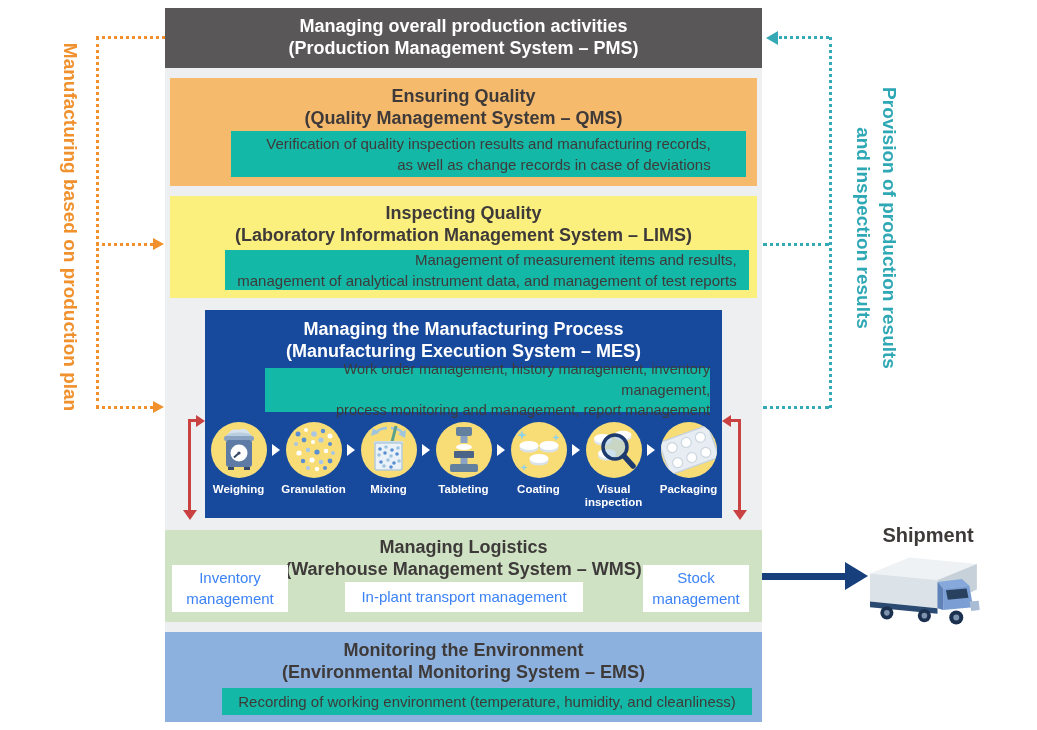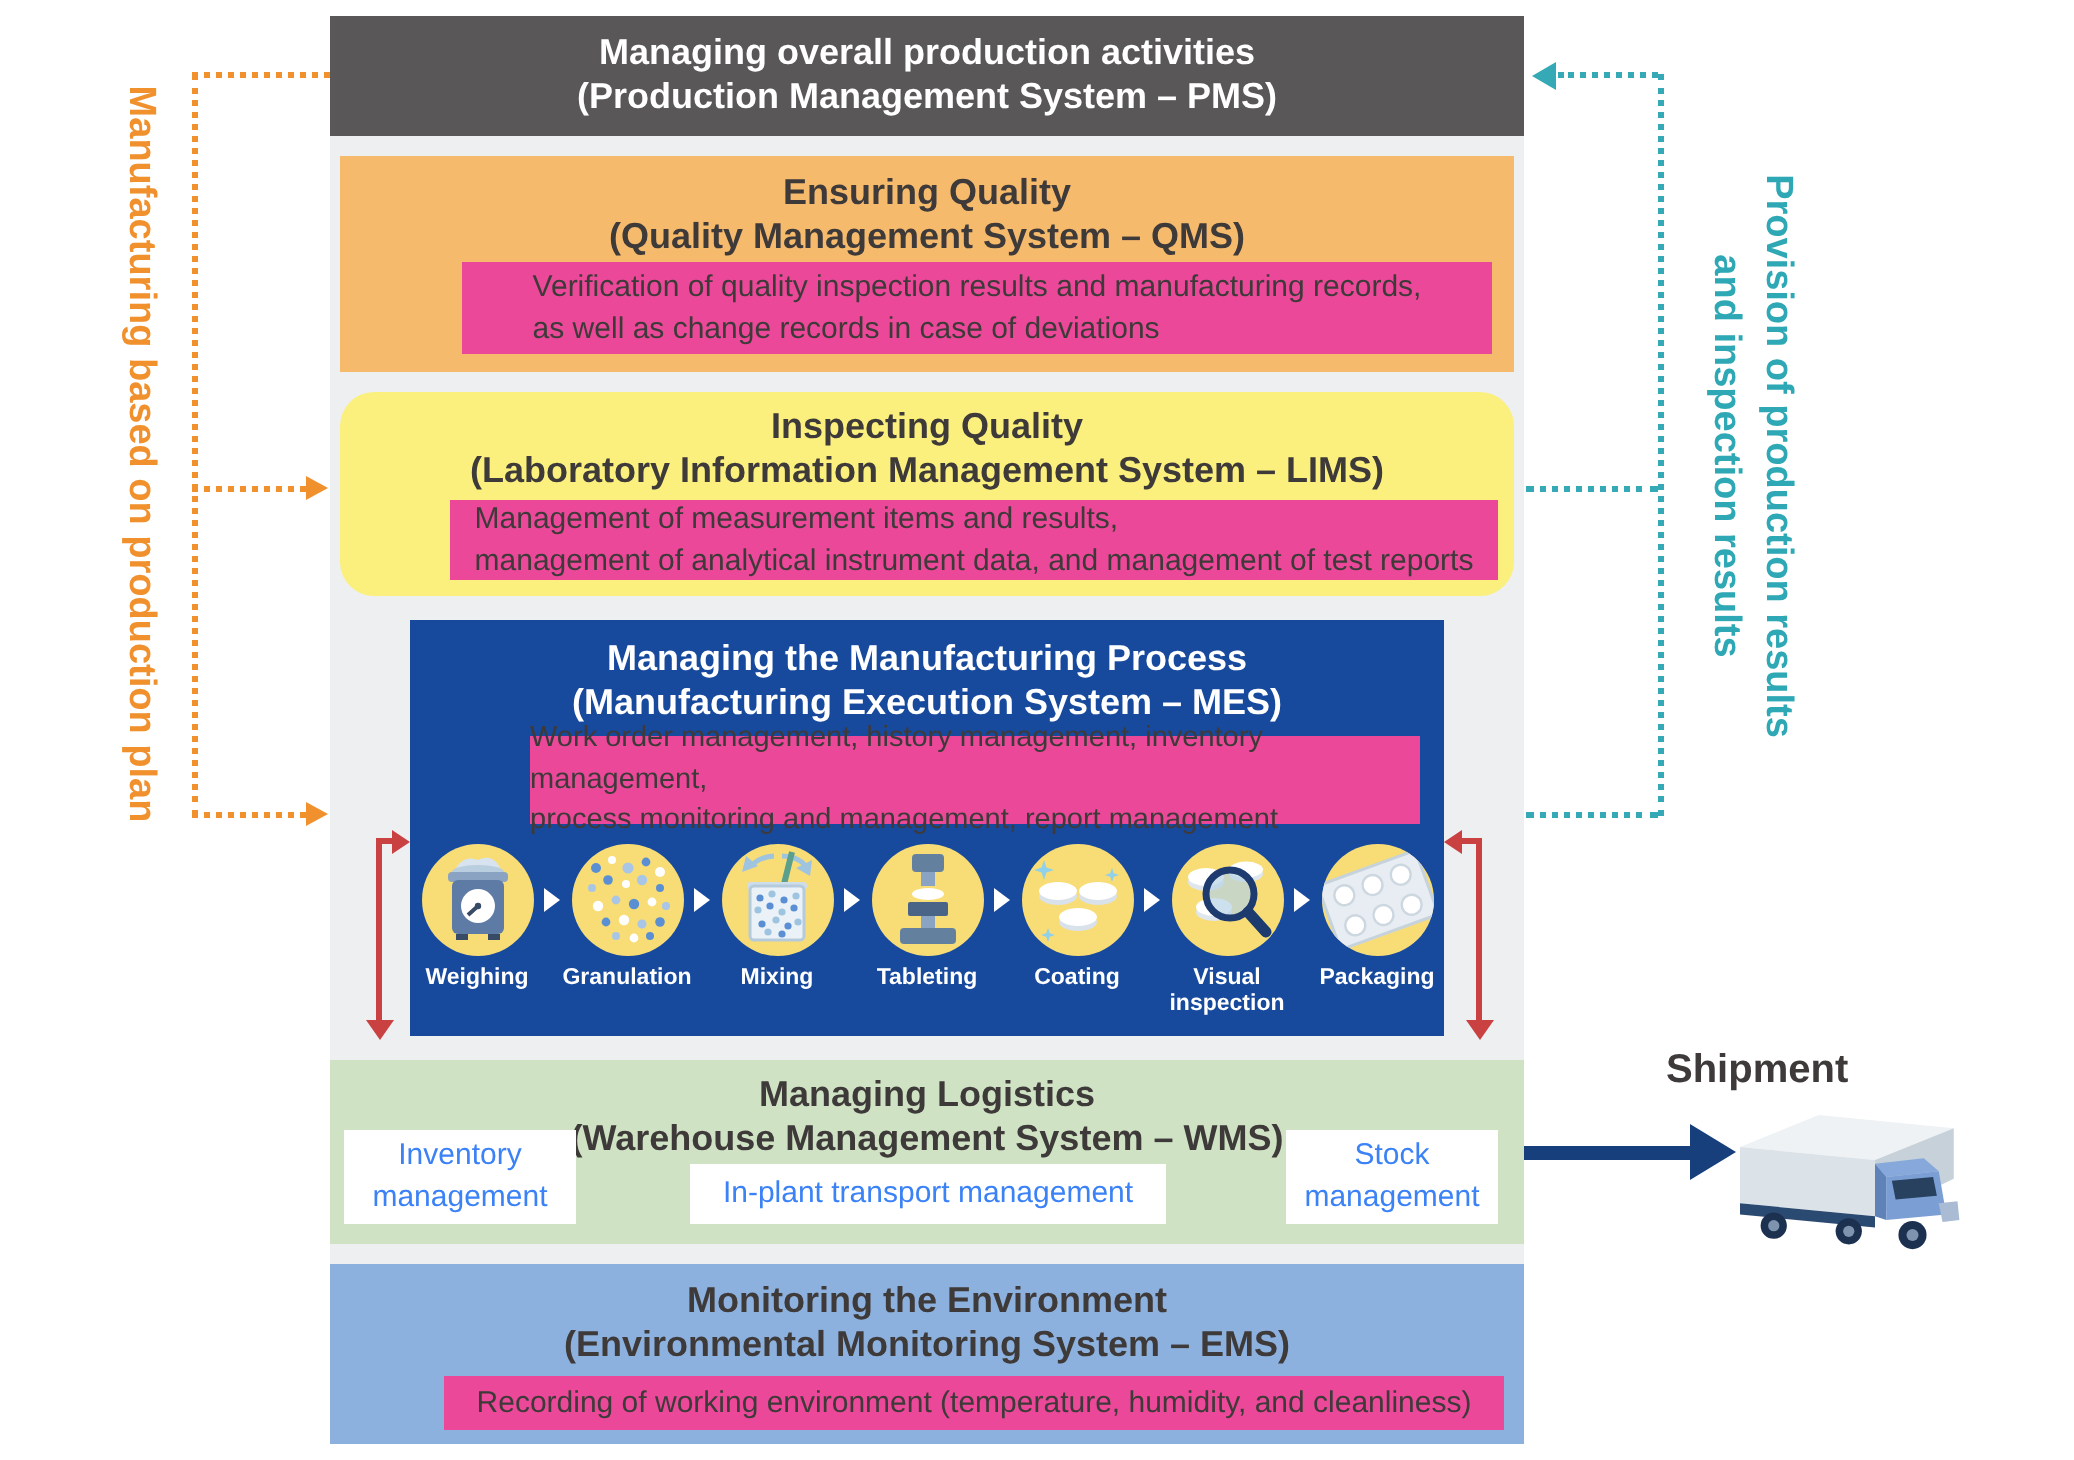--- a/index.html
+++ b/index.html
@@ -9,27 +9,27 @@
   }
   .abs{position:absolute;}
   .gray-col{left:165px;top:8px;width:597px;height:714px;background:#edeff0;}
 
   
   .sec{position:absolute;text-align:center;}
   .t1{font-size:18px;font-weight:bold;line-height:1.3;}
   .t2{font-size:18px;line-height:1.2;font-weight:bold;}
   .light{color:#ffffff;}
   .whitebox{
-    position:absolute;background:#ec4899;display:flex;align-items:center;justify-content:center;
-    text-align:left;font-size:15px;line-height:1.42;white-space:pre-line;color:#3e3a39;margin-left:47px;
+    position:absolute;background:#14b8a6;display:flex;align-items:center;justify-content:center;
+    text-align:right;font-size:15px;line-height:1.42;white-space:pre-line;color:#3e3a39;margin-left:47px;
   }
   .pms{left:165px;top:8px;width:597px;height:60px;background:#595757;padding-top:7px;box-sizing:border-box;}
   .qms{left:170px;top:78px;width:587px;height:108px;background:#f6ba6d;padding-top:7px;box-sizing:border-box;}
   .qms .whitebox{left:14px;right:11px;top:53px;bottom:9px;}
-  .lims{left:170px;top:196px;width:587px;height:102px;background:#fbf07e;padding-top:6px;box-sizing:border-box;border-radius:17px;}
+  .lims{left:170px;top:196px;width:587px;height:102px;background:#fbf07e;padding-top:6px;box-sizing:border-box;}
   .lims .whitebox{left:8px;right:8px;top:54px;bottom:8px;}
   .mes{left:205px;top:310px;width:517px;height:208px;background:#17499d;padding-top:8px;box-sizing:border-box;}
   .mes .whitebox{left:13px;right:12px;top:58px;height:44px;font-size:14.5px;}
   .wms{left:165px;top:530px;width:597px;height:92px;background:#cfe3c4;padding-top:6px;box-sizing:border-box;}
   .ems{left:165px;top:632px;width:597px;height:90px;background:#8db1de;padding-top:7px;box-sizing:border-box;}
   .ems .whitebox{left:10px;right:10px;top:56px;height:27px;}
   .wms-box{position:absolute;background:#fff;display:flex;align-items:center;justify-content:center;
     font-size:15px;line-height:1.35;white-space:pre-line;text-align:center;color:#3b82f6;}
   .wms-inv{left:7px;top:35px;width:116px;height:47px;}
   .wms-inplant{left:180px;top:52px;width:238px;height:30px;}
@@ -70,21 +70,21 @@
   .rl-v{left:188px;top:419px;width:3px;height:93px;}
   .rl-down{left:183px;top:510px;width:0;height:0;border-top:10px solid #c94141;border-left:7px solid transparent;border-right:7px solid transparent;}
   .rr-h{left:730px;top:419px;width:9px;height:3px;}
   .rr-arr{left:722px;top:415px;width:0;height:0;border-right:9px solid #c94141;border-top:6px solid transparent;border-bottom:6px solid transparent;}
   .rr-v{left:738px;top:419px;width:3px;height:93px;}
   .rr-down{left:733px;top:510px;width:0;height:0;border-top:10px solid #c94141;border-left:7px solid transparent;border-right:7px solid transparent;}
 
   
   .ship-line{left:762px;top:573px;width:84px;height:7px;background:#173f7c;}
   .ship-head{left:845px;top:562px;width:0;height:0;border-left:23px solid #173f7c;border-top:14px solid transparent;border-bottom:14px solid transparent;}
-  .ship-label{left:833px;top:524px;width:150px;font-size:20px;font-weight:bold;color:#3e3a39;}
+  .ship-label{left:853px;top:524px;width:150px;text-align:center;font-size:20px;font-weight:bold;color:#3e3a39;}
   .truck{left:855px;top:548px;}
 </style>
 </head>
 <body>
 
 <div class="canvas">
 
   <div class="abs gray-col"></div>
 
   <div class="side-label left-label">Manufacturing based on production plan</div>

